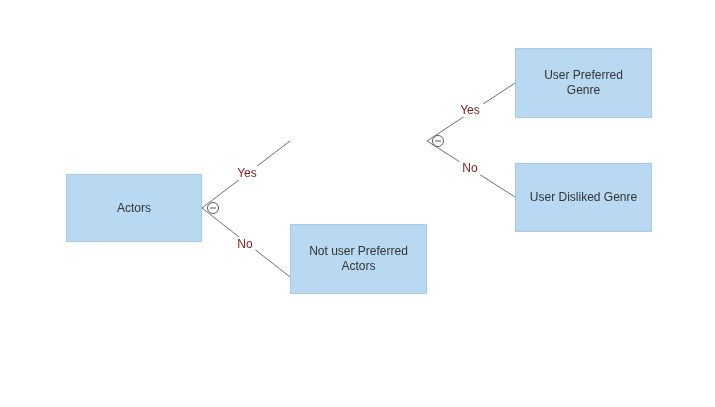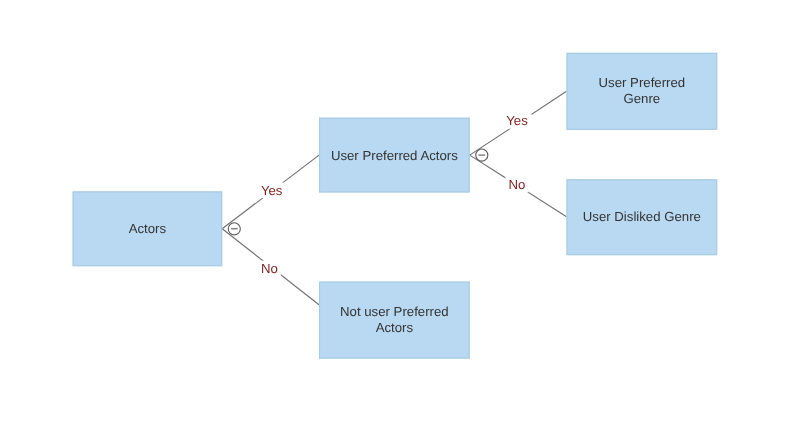--- a/index.html
+++ b/index.html
@@ -46,21 +46,21 @@
     justify-content: center;
     text-align: center;
     font-size: 12px;
     line-height: 15px;
     color: #333333;
     white-space: pre-line;
     cursor: default;
   }
   #node-actors                    { left: 66px;  top: 174px; width: 136px; height: 68px; }
   #node-user-preferred-actors     { left: 290px; top: 107px; width: 137px; height: 68px; }
-  #node-not-user-preferred-actors { left: 290px; top: 256px; width: 137px; height: 70px; justify-content: center; }
+  #node-not-user-preferred-actors { left: 290px; top: 224px; width: 137px; height: 70px; justify-content: center; }
   #node-user-preferred-genre      { left: 515px; top: 48px;  width: 137px; height: 70px; }
   #node-user-disliked-genre       { left: 515px; top: 163px; width: 137px; height: 69px; }
   .edge-label {
     position: absolute;
     transform: translate(-50%, -50%);
     background: #ffffff;
     padding: 0 3px;
     font-size: 12px;
     color: #7f1d1d;
   }
@@ -87,23 +87,20 @@
     <g>
       <circle class="toggle-circle" cx="438" cy="141" r="5.5"></circle>
       <line class="toggle-minus" x1="435" y1="141" x2="441" y2="141"></line>
     </g>
   </svg>
 
   <div class="node" id="node-actors">
     <span>Actors</span>
   </div>
 
-  <div class="node" id="node-user-preferred-actors">
-    <span>User Preferred Actors</span>
-  </div>
 
   <div class="node" id="node-not-user-preferred-actors">
     <span>Not user Preferred
 Actors</span>
   </div>
 
   <div class="node" id="node-user-preferred-genre">
     <span>User Preferred
 Genre</span>
   </div>

